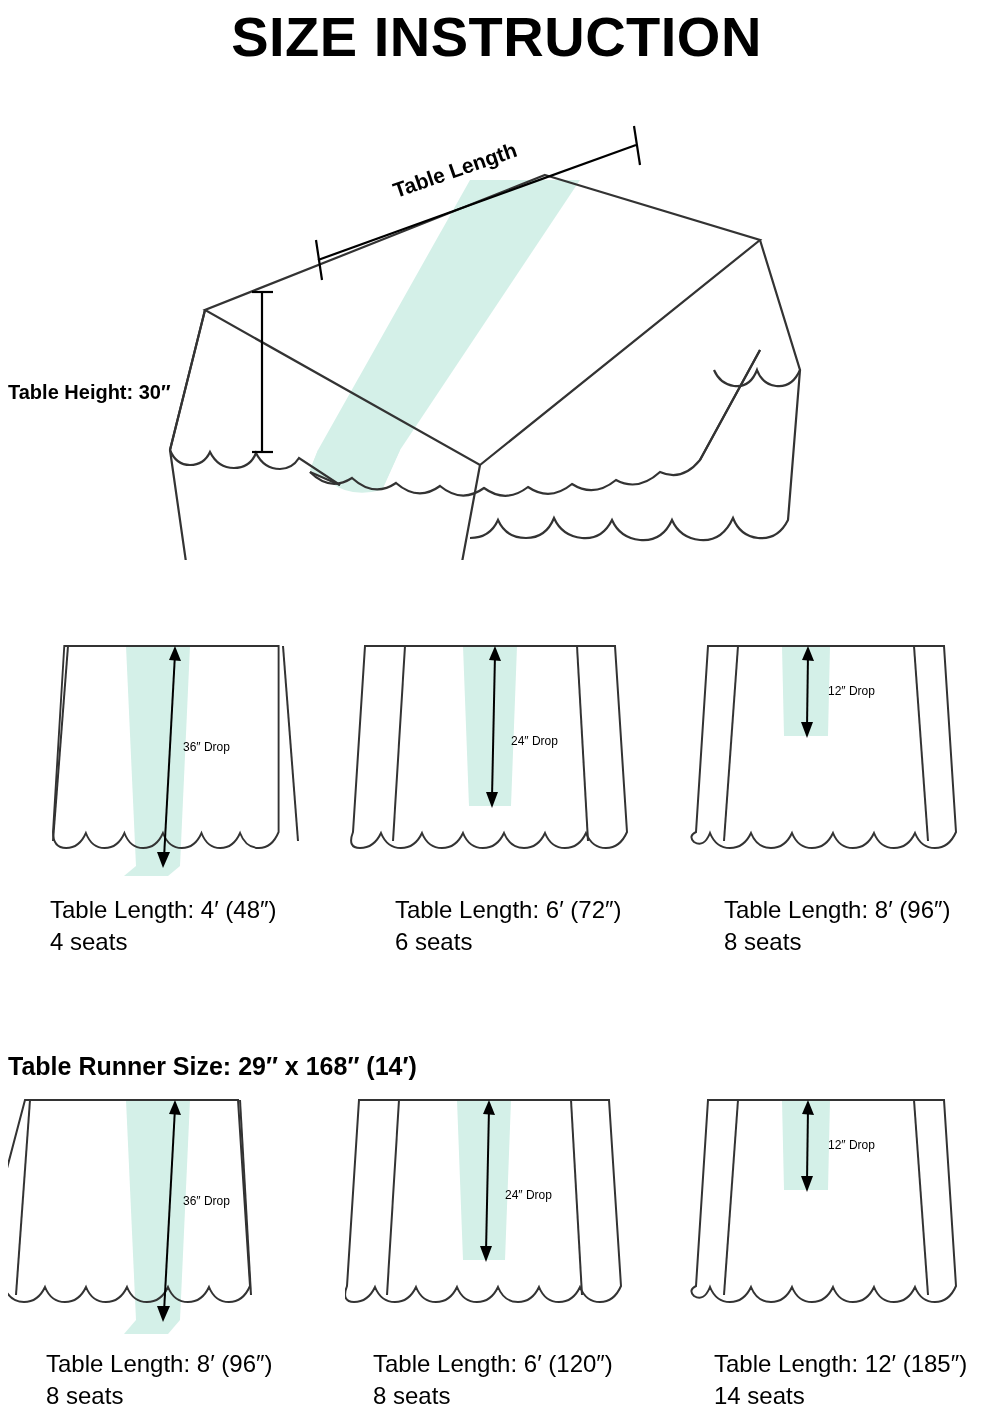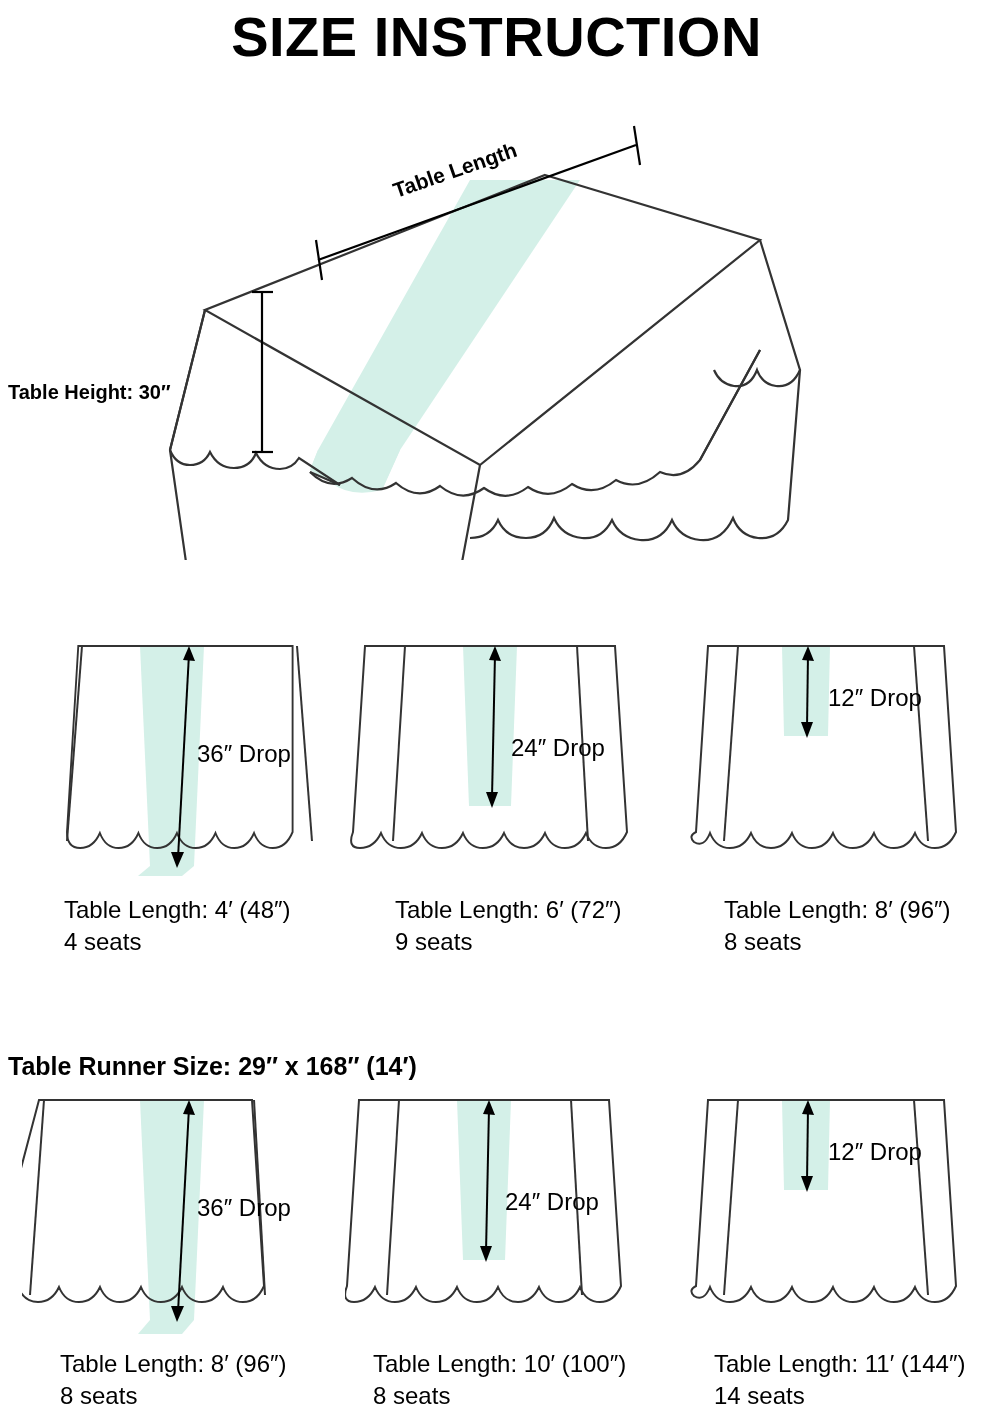--- a/index.html
+++ b/index.html
@@ -78,32 +78,32 @@
   }
   #row-10ft { top: 636px; }
   #row-14ft { top: 1090px; }
 
   .card {
     position: absolute;
     top: 0;
     width: 330px;
     height: 340px;
   }
-  .card.c0 { left: 22px; text-decoration: underline; }
+  .card.c0 { left: 8px; text-decoration: underline; }
   .card.c1 { left: 345px; }
   .card.c2 { left: 690px; }
 
   .card-svg {
     position: absolute;
     top: 0;
     left: 0;
   }
   .drop-label {
     position: absolute;
-    font-size: 24px;
+    font-size: 12px;
     white-space: nowrap;
     color: #000;
   }
   .caption {
     position: absolute;
     left: 42px;
     top: 258px;
     font-size: 24px;
     line-height: 1.35;
     white-space: nowrap;
@@ -202,21 +202,21 @@
         </g>
         <g stroke="#000" stroke-width="2" fill="none">
           <line x1="150" y1="18" x2="147" y2="162"></line>
           <polygon points="150,10 144,24 156,25" fill="#000" stroke="none"></polygon>
           <polygon points="147,172 141,156 153,156" fill="#000" stroke="none"></polygon>
         </g>
       </svg>
       <div class="drop-label" style="left:166px; top:98px;">24″ Drop</div>
       <div class="caption" style="left:50px;">
         <span>Table Length: 6′ (72″)</span>
-        <span class="seats">9 seats</span>
+        <span class="seats">6 seats</span>
       </div>
     </div>
 
     <div class="card c2">
       <svg class="card-svg" width="330" height="250" viewBox="0 0 330 250">
         <polygon points="92,10 140,10 138,100 94,100" fill="#d4f0e8"></polygon>
         <g fill="none" stroke="#333" stroke-width="2">
           <path d="M18,10 L254,10 L266,196 Q259,212 245,212 Q231,212 225,197 Q218,212 204,212 Q190,212 184,197 Q177,212 163,212 Q149,212 143,197 Q136,212 122,212 Q108,212 102,197 Q95,212 81,212 Q67,212 61,197 Q54,212 40,212 Q26,212 20,197 Q14,212 4,206 Q-2,200 6,196 Z"></path>
           <path d="M48,10 L34,205"></path>
           <path d="M224,10 L238,205"></path>
@@ -270,40 +270,40 @@
           <path d="M226,10 L237,205"></path>
         </g>
         <g stroke="#000" stroke-width="2" fill="none">
           <line x1="144" y1="18" x2="141" y2="162"></line>
           <polygon points="144,10 138,24 150,25" fill="#000" stroke="none"></polygon>
           <polygon points="141,172 135,156 147,156" fill="#000" stroke="none"></polygon>
         </g>
       </svg>
       <div class="drop-label" style="left:160px; top:98px;">24″ Drop</div>
       <div class="caption">
-        <span>Table Length: 10′ (100″)</span>
+        <span>Table Length: 6′ (120″)</span>
         <span class="seats">8 seats</span>
       </div>
     </div>
 
     <div class="card c2">
       <svg class="card-svg" width="330" height="250" viewBox="0 0 330 250">
         <polygon points="92,10 140,10 138,100 94,100" fill="#d4f0e8"></polygon>
         <g fill="none" stroke="#333" stroke-width="2">
           <path d="M18,10 L254,10 L266,196 Q259,212 245,212 Q231,212 225,197 Q218,212 204,212 Q190,212 184,197 Q177,212 163,212 Q149,212 143,197 Q136,212 122,212 Q108,212 102,197 Q95,212 81,212 Q67,212 61,197 Q54,212 40,212 Q26,212 20,197 Q14,212 4,206 Q-2,200 6,196 Z"></path>
           <path d="M48,10 L34,205"></path>
           <path d="M224,10 L238,205"></path>
         </g>
         <g stroke="#000" stroke-width="2" fill="none">
           <line x1="118" y1="18" x2="117" y2="92"></line>
           <polygon points="118,10 112,24 124,25" fill="#000" stroke="none"></polygon>
           <polygon points="117,102 111,86 123,86" fill="#000" stroke="none"></polygon>
         </g>
       </svg>
       <div class="drop-label" style="left:138px; top:48px;">12″ Drop</div>
       <div class="caption">
-        <span>Table Length: 11′ (144″)</span>
+        <span>Table Length: 12′ (185″)</span>
         <span class="seats">14 seats</span>
       </div>
     </div>
   </div>
 
 </div>
 
 </body></html>

